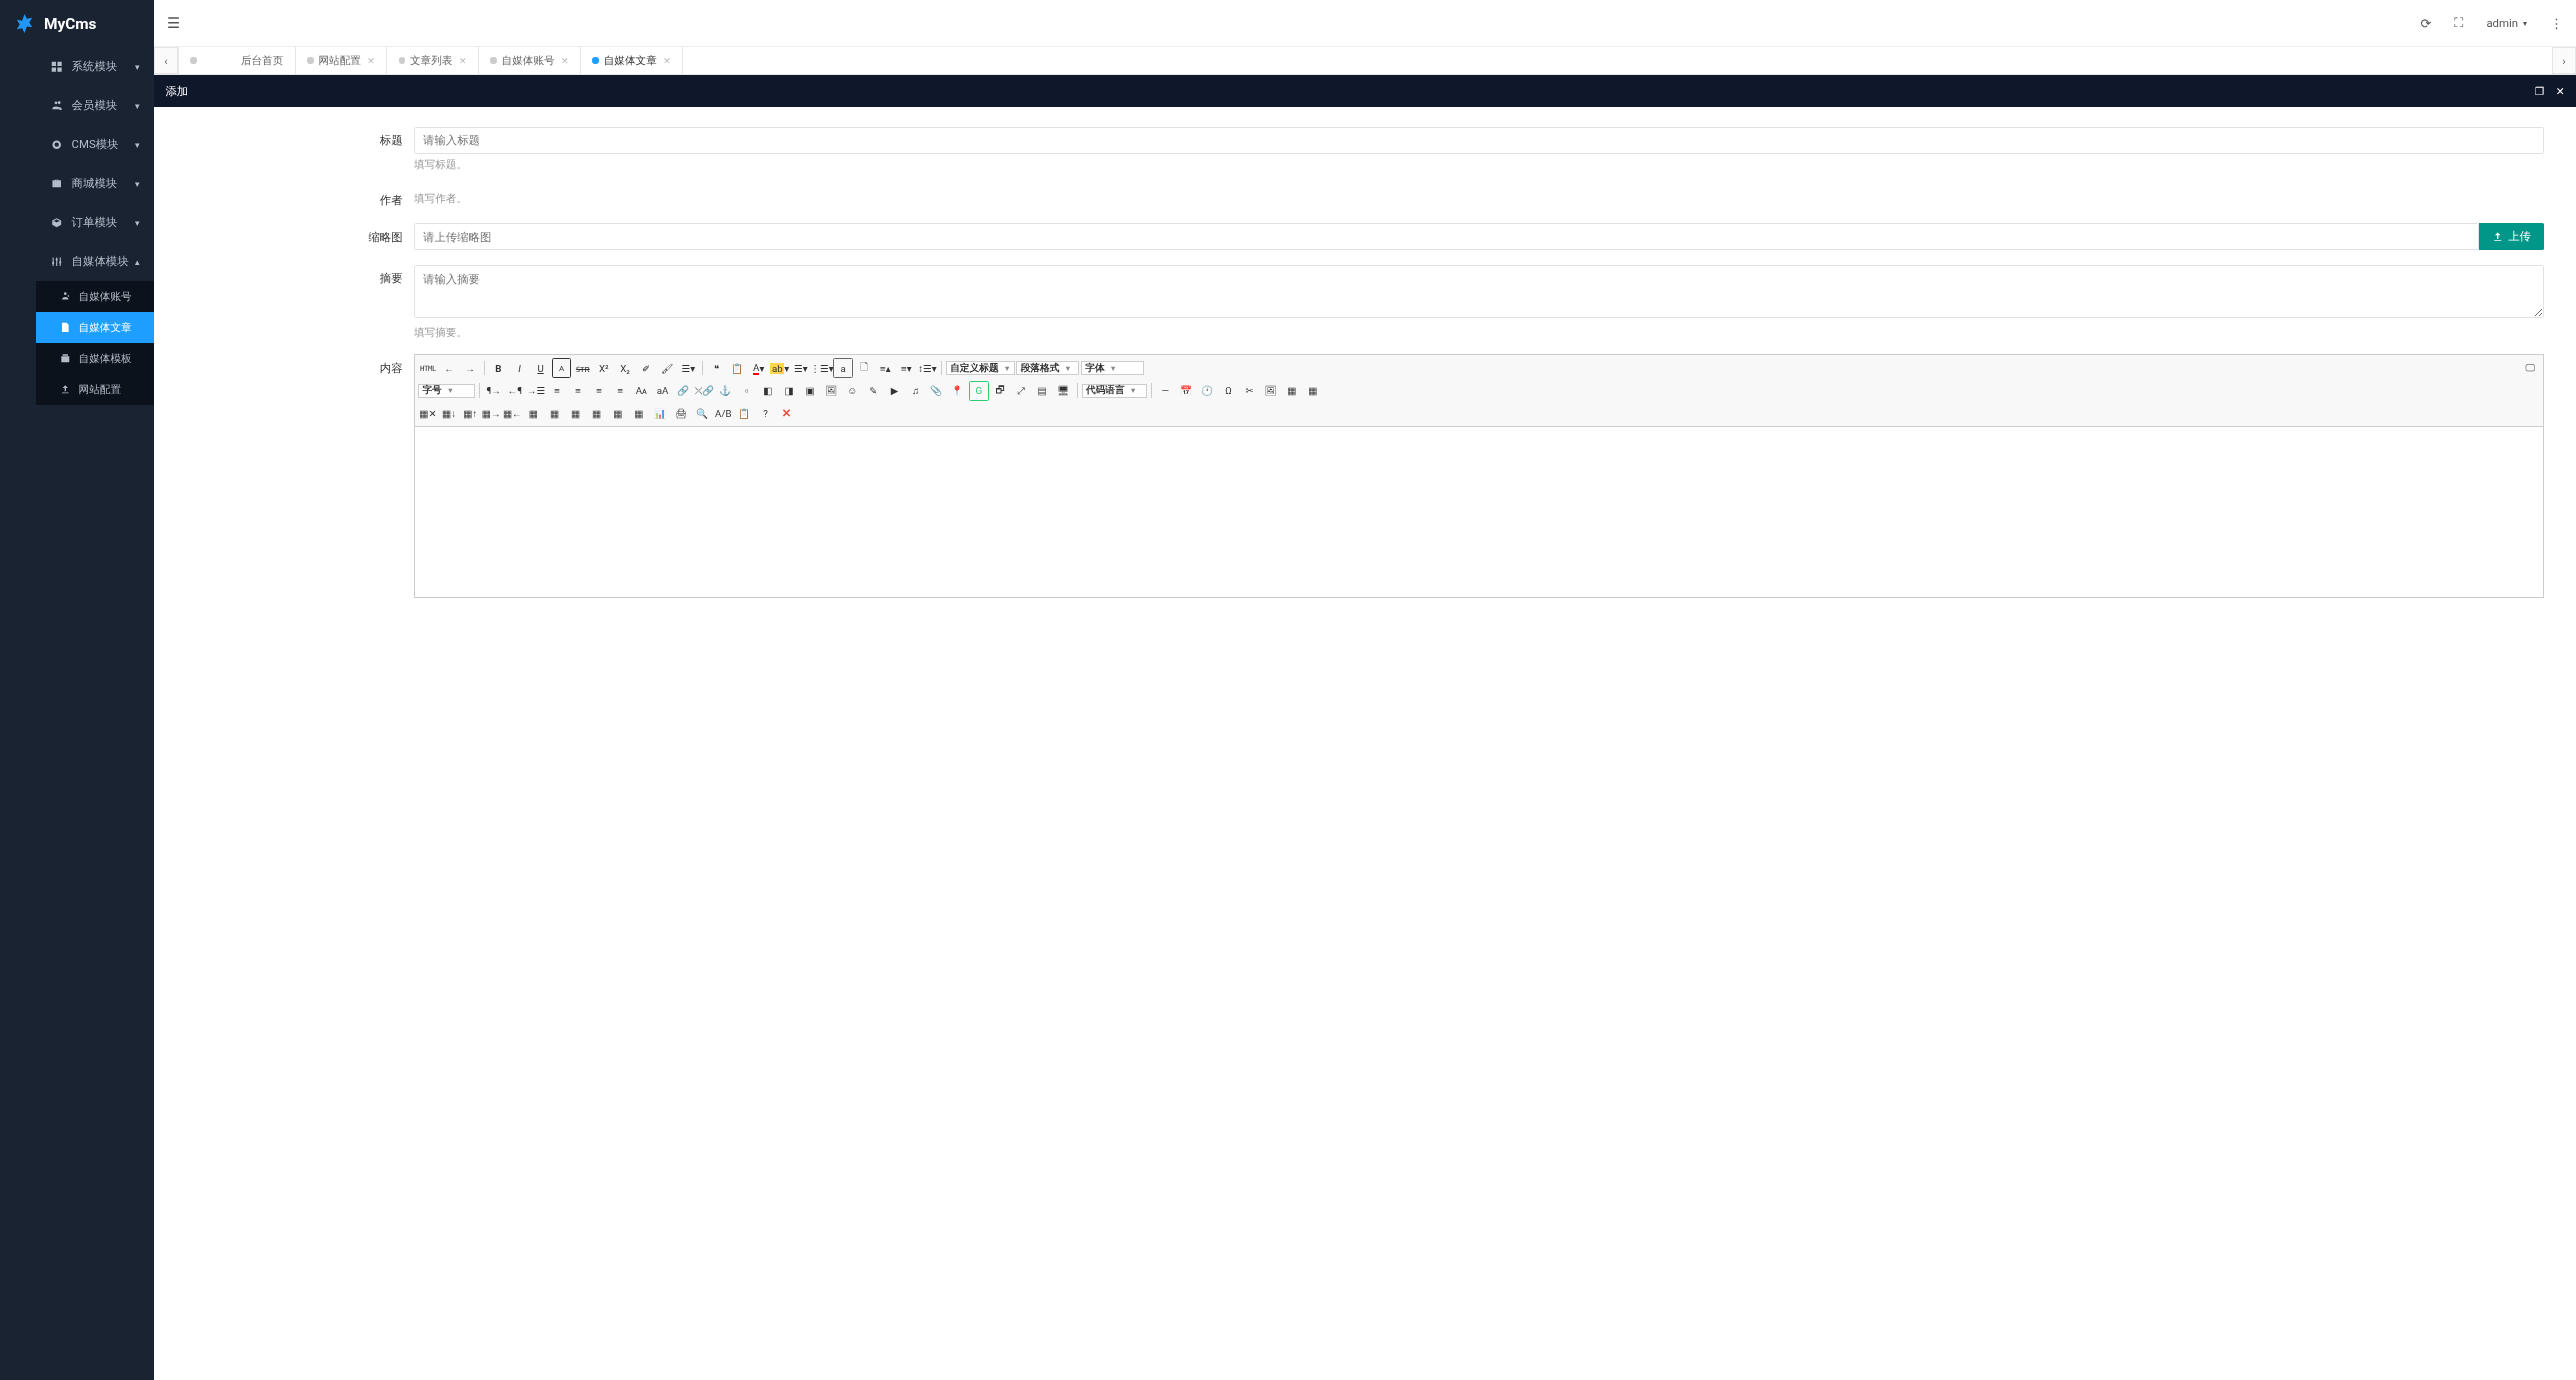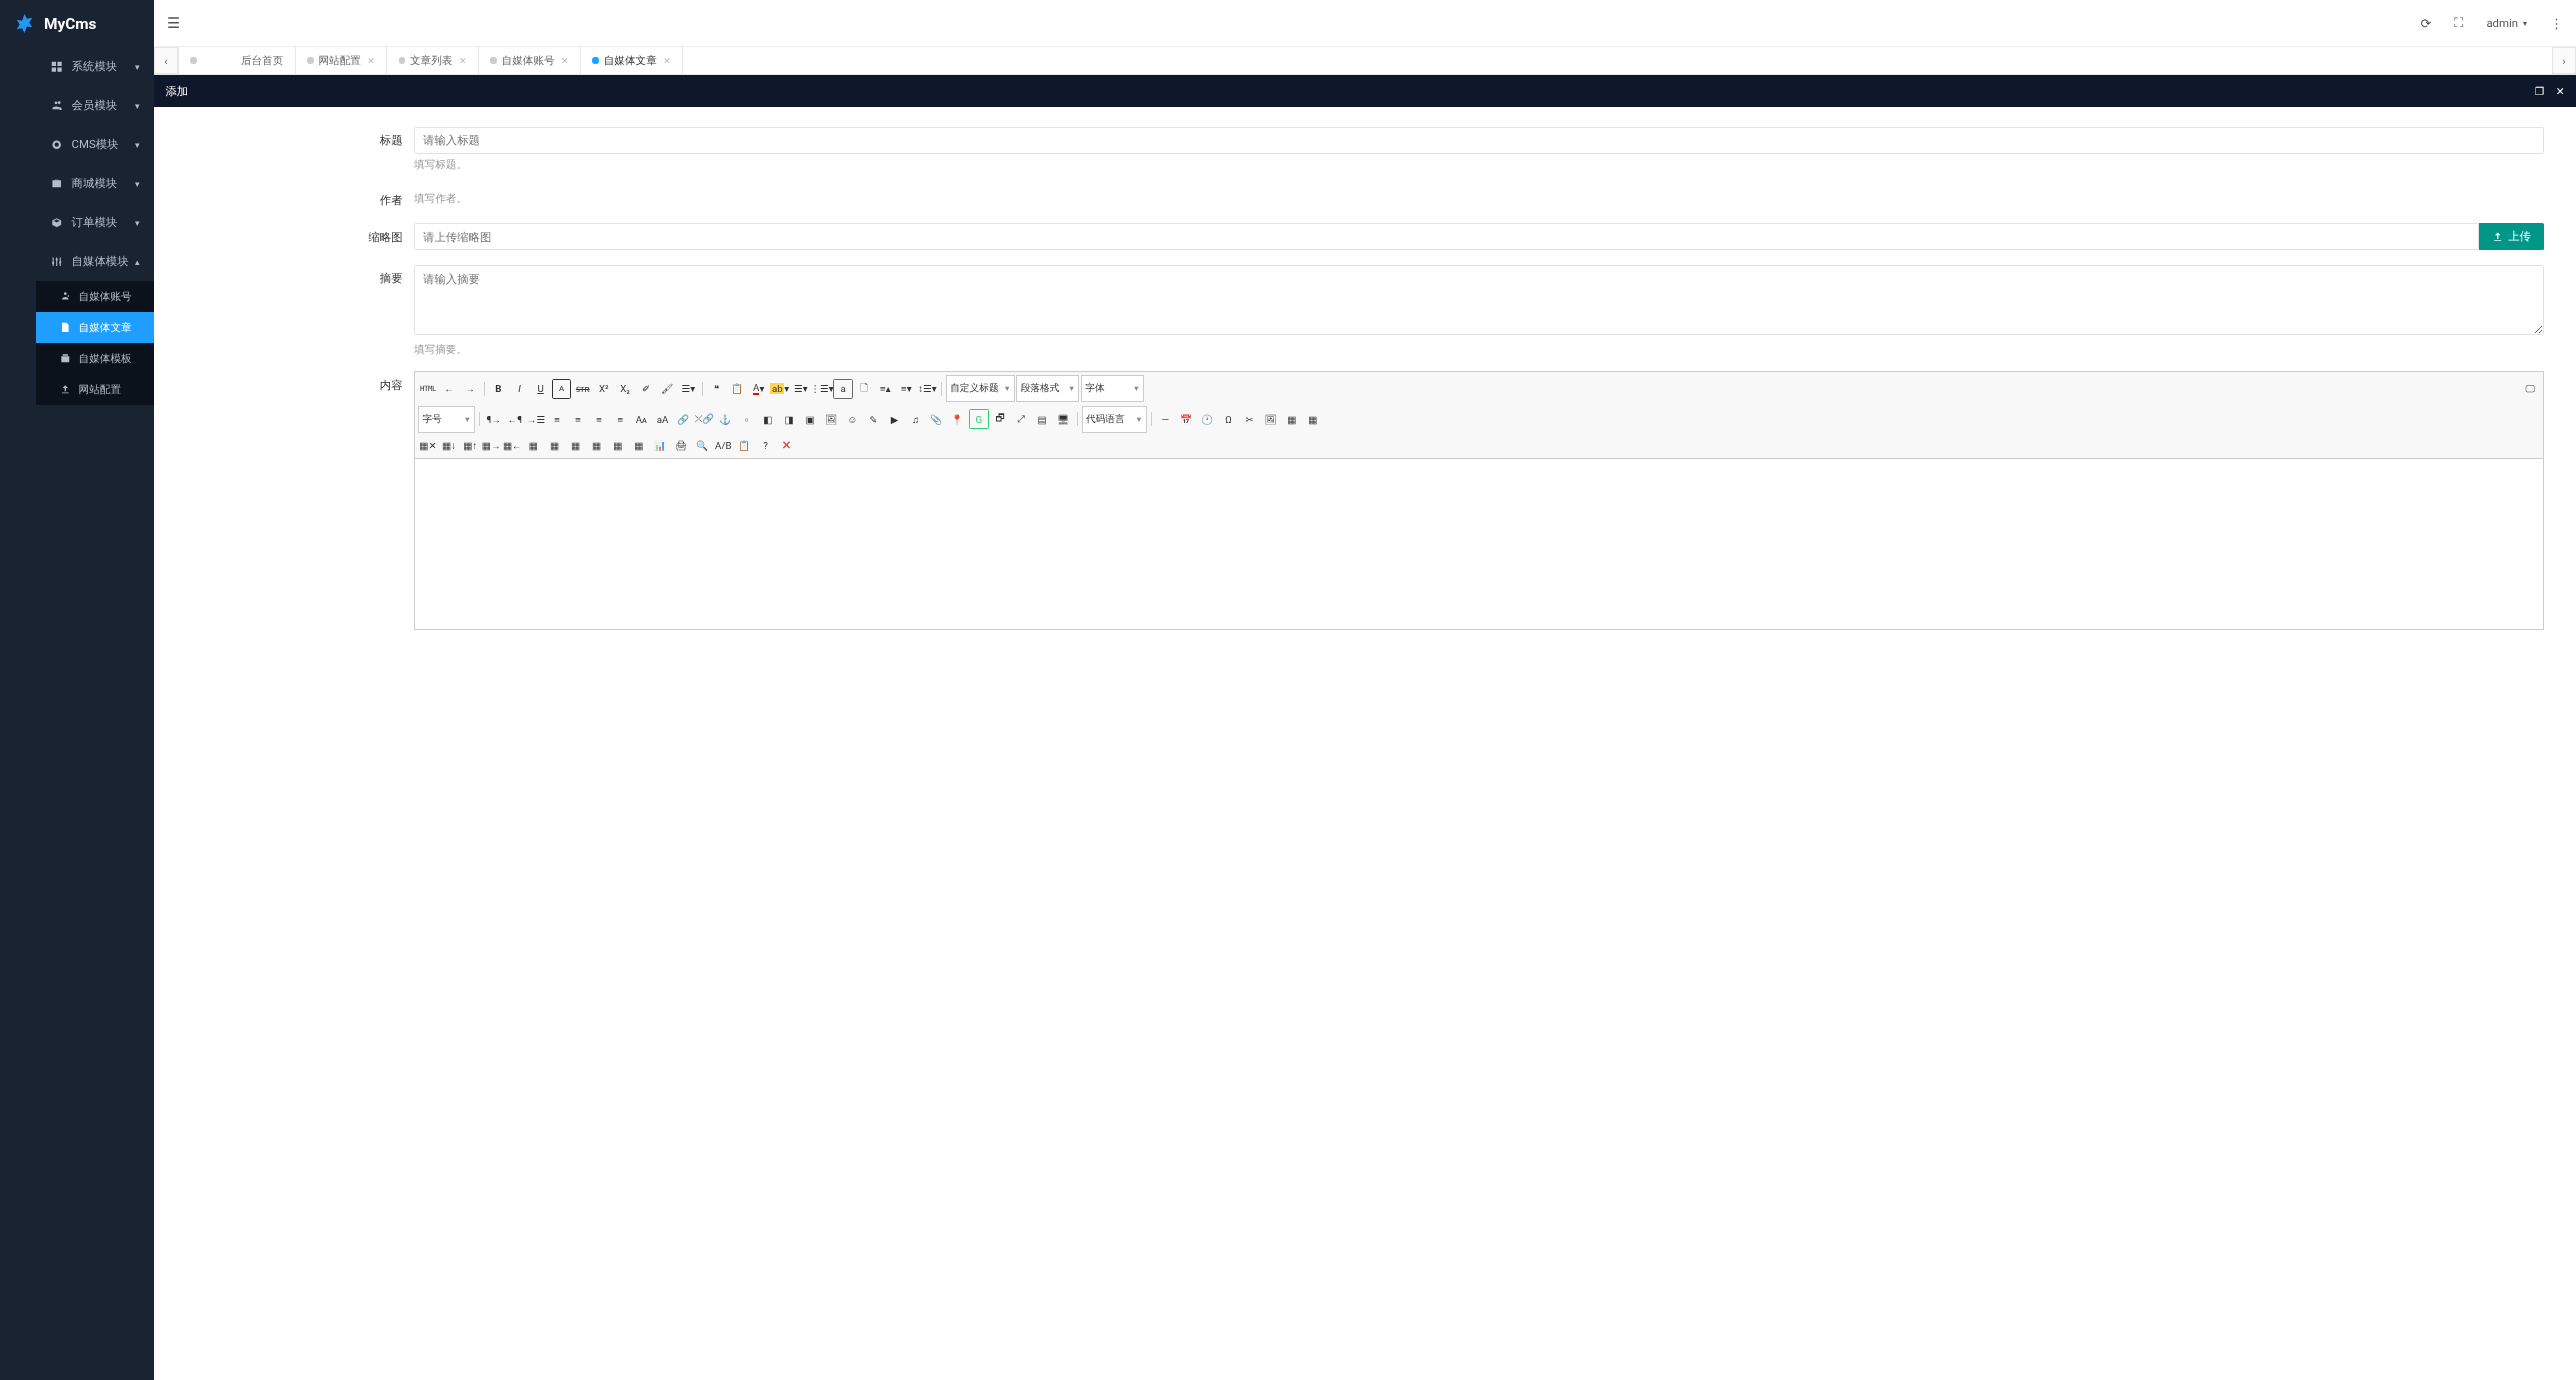--- a/index.html
+++ b/index.html
@@ -47,28 +47,28 @@
 
 .form-area { flex:1; overflow-y:auto; padding: 19.5px 32px 0 0; background:#fff;}
 .form-row { display:flex; margin-bottom:14.6px; }
 .form-label { width: 260px; text-align:right; padding-right: 11.4px; padding-top:6.5px; font-size:11.4px; color:#333; }
 .form-ctrl { flex:1; }
 .form-ctrl input[type=text], .form-ctrl textarea { width:100%; padding:6.5px 8px; border:0.8px solid #e2e2e2; border-radius:1.6px; font-size:11.4px; color:#333; }
 .help { color:#999; font-size:10.6px; margin-top:4.9px;}
 .upload-wrap{ display:flex;}
 .upload-wrap input{ flex:1; border-radius:1.6px 0 0 1.6px;}
 .upload-btn{ background:#009688; color:#fff; border:none; padding:0 13px; font-size:11.4px; cursor:pointer; border-radius:0 1.6px 1.6px 0; display:flex; align-items:center; gap:4.9px;}
-textarea.summary{ height:70px; resize:vertical;}
+textarea.summary{ height:53px; resize:vertical;}
 
 
 .editor{ border:0.8px solid #ccc; }
 .editor-toolbar{ background:#f8f8f8; border-bottom:0.8px solid #ccc; padding:3.2px; display:flex; flex-wrap:wrap; gap:1.6px; align-items:center;}
 .tb-btn{ width:19.5px; height:19.5px; display:inline-flex; align-items:center; justify-content:center; font-size:9.7px; color:#333; cursor:pointer; border-radius:1.6px;}
 .tb-sep{ width:0.8px; height:14.6px; background:#ccc; margin:0 2.4px;}
-.tb-select{ height:27px; border:0.8px solid #ccc; background:#fff; font-size:9.7px; padding:0 3.2px; display:inline-flex; align-items:center; gap:4.9px; cursor:pointer; min-width:63px; justify-content:space-between;}
+.tb-select{ height:14px; border:0.8px solid #ccc; background:#fff; font-size:9.7px; padding:0 3.2px; display:inline-flex; align-items:center; gap:4.9px; cursor:pointer; min-width:63px; justify-content:flex-start;font-weight:bold;}
 .tb-select .dd{color:#888; font-size:7.3px;}
 .tb-btn.right{ margin-left:auto;}
 .editor-body{ min-height:170px; background:#fff; padding:8px;}
 .html-label{font-family:monospace; font-size:7.3px; letter-spacing:-0.4px;}
 .color-x{ font-weight:bold; font-size:11.4px;}
 .color-x .r{color:#e74c3c;}
 svg{display:block;}
 </style>
 </head>
 <body>

